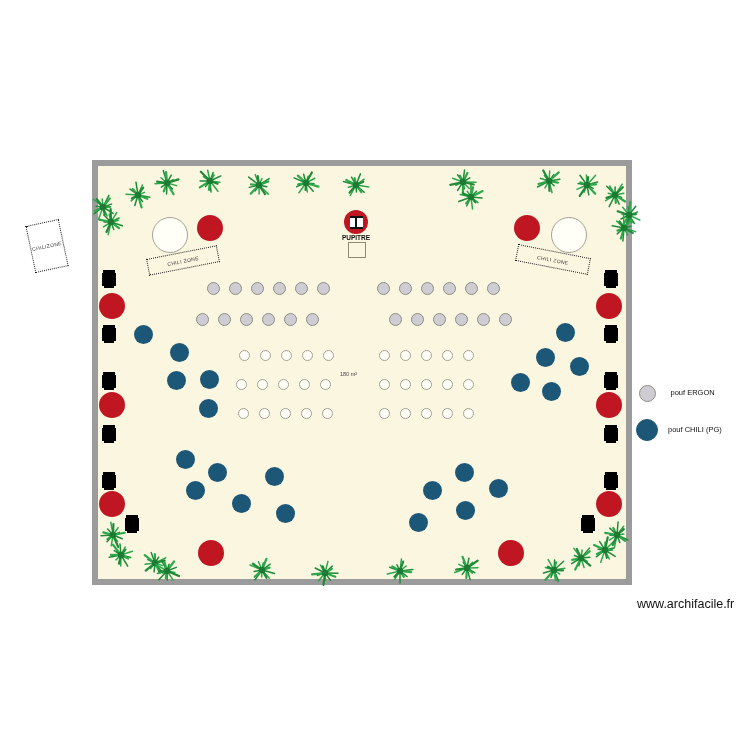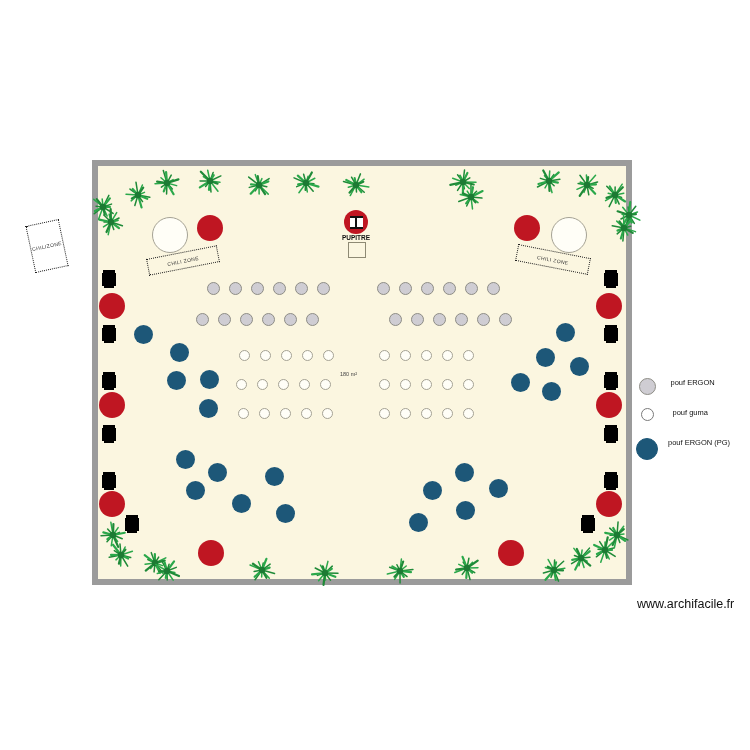--- a/index.html
+++ b/index.html
@@ -73,21 +73,21 @@
   }
 
   
   .area-label{
     position:absolute;left:340px;top:371px;
     font-size:5.5px;color:#444;white-space:nowrap;
   }
 
   
   .legend{position:absolute;left:636px;top:378px;width:114px;}
-  .legend-row{position:relative;display:flex;margin-bottom:0px;}
+  .legend-row{position:relative;display:flex;align-items:center;margin-bottom:0px;}
   .legend-swatch{border-radius:50%;box-sizing:border-box;flex:none;}
   .legend-text{font-size:7.5px;color:#111;line-height:1.25;}
 
   
   .footer{
     position:absolute;left:637px;top:597px;
     font-size:12.5px;color:#111;white-space:nowrap;
   }
 </style>
 </head>
@@ -735,25 +735,21 @@
     <div class="pupitre-square"></div>
   </div>
 
   <div class="area-label">180 m²</div>
 
   <div class="legend" id="legend">
       <div class="legend-row" style="height: 30px;">
         <div class="legend-swatch" style="width: 17px; height: 17px; background: rgb(207, 205, 211); border: 1px solid rgb(142, 141, 134); margin-right: 15px; margin-left: 2.5px;"></div>
         <div class="legend-text">pouf ERGON</div>
       </div>
-      <div class="legend-row" style="height: 30px;">
-        <div class="legend-swatch" style="width: 13px; height: 13px; background: rgb(255, 255, 255); border: 1px solid rgb(122, 122, 122); margin-right: 19px; margin-left: 4.5px;"></div>
-        <div class="legend-text">pouf guma</div>
-      </div>
       <div class="legend-row" style="height: 44px;">
         <div class="legend-swatch" style="width: 22px; height: 22px; background: rgb(29, 87, 120); border: 1px solid rgb(29, 87, 120); margin-right: 10px; margin-left: 0px;"></div>
-        <div class="legend-text">pouf ERGON (PG)</div>
+        <div class="legend-text">pouf CHILI (PG)</div>
       </div>
     </div>
 
   <div class="footer">www.archifacile.fr</div>
 
 </div>
 
 </body></html>

